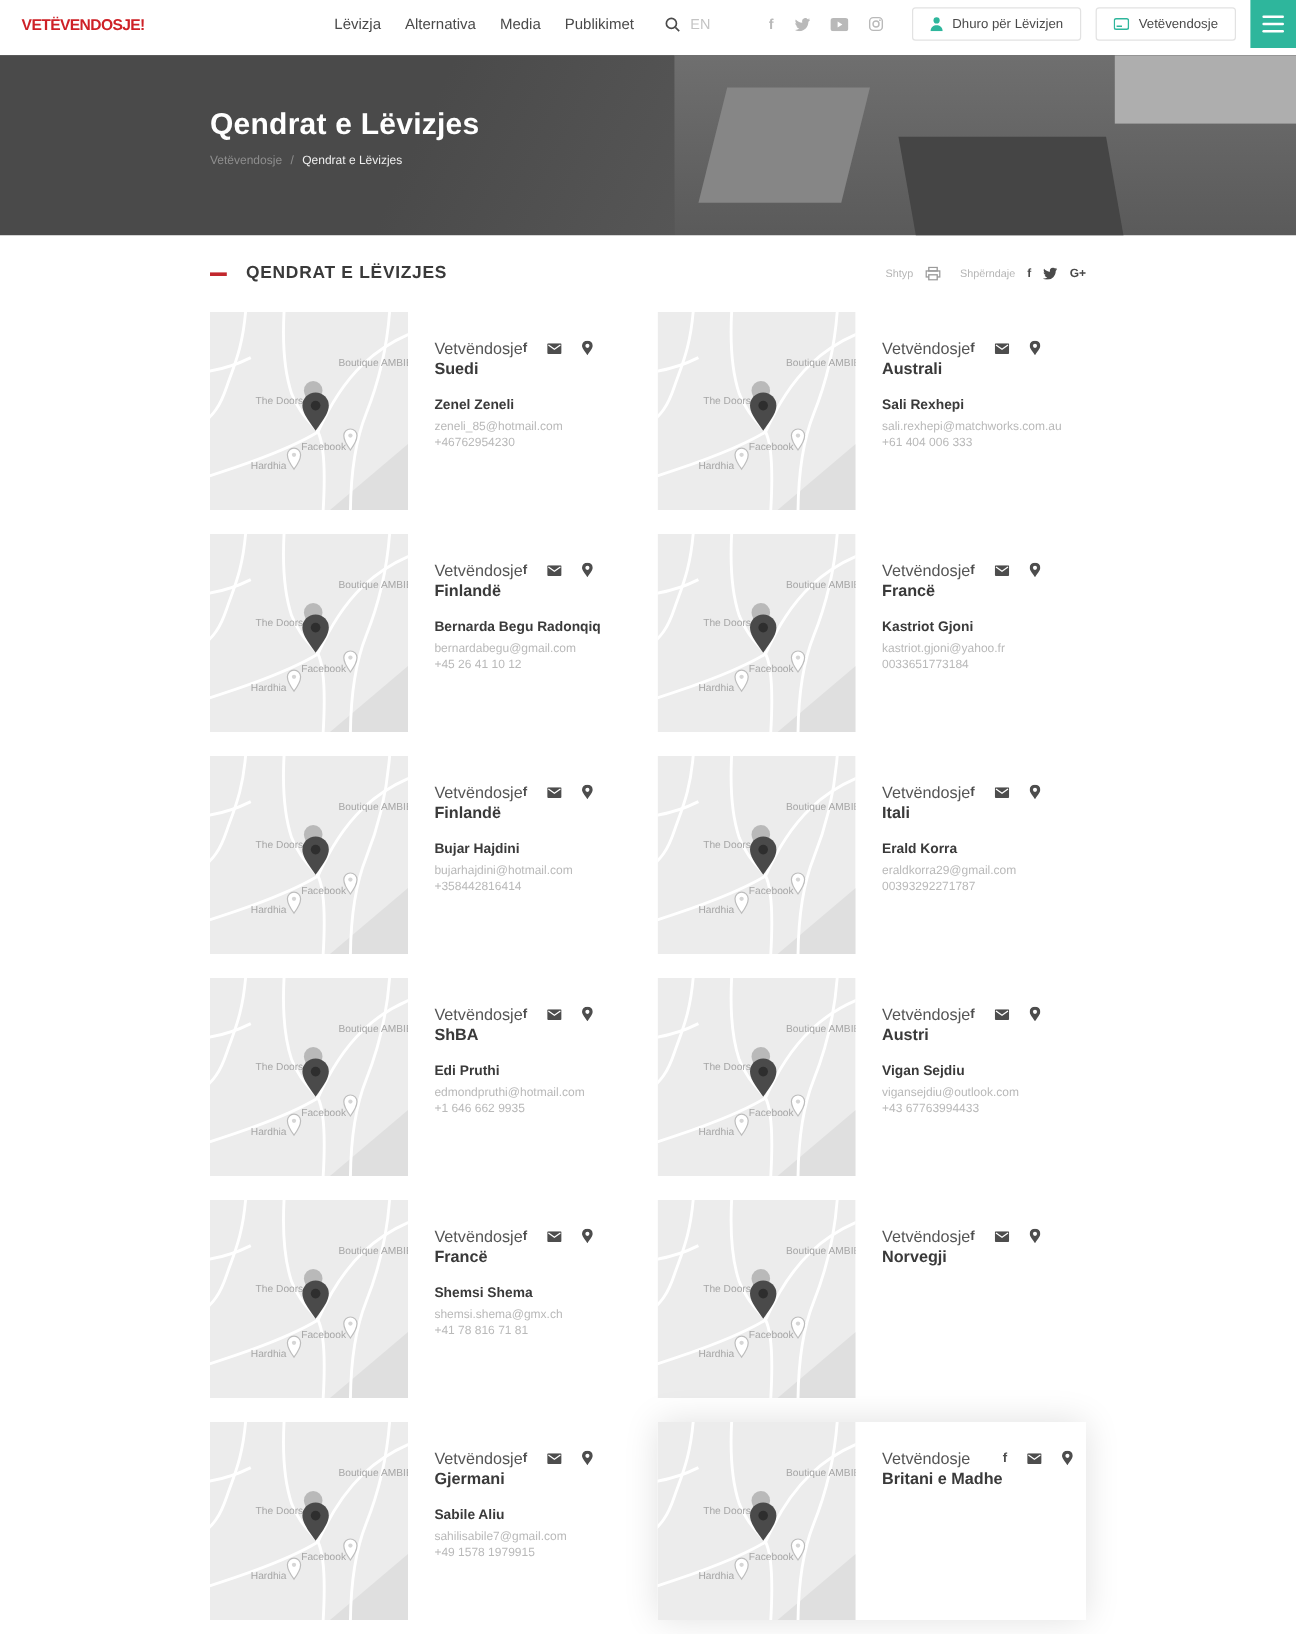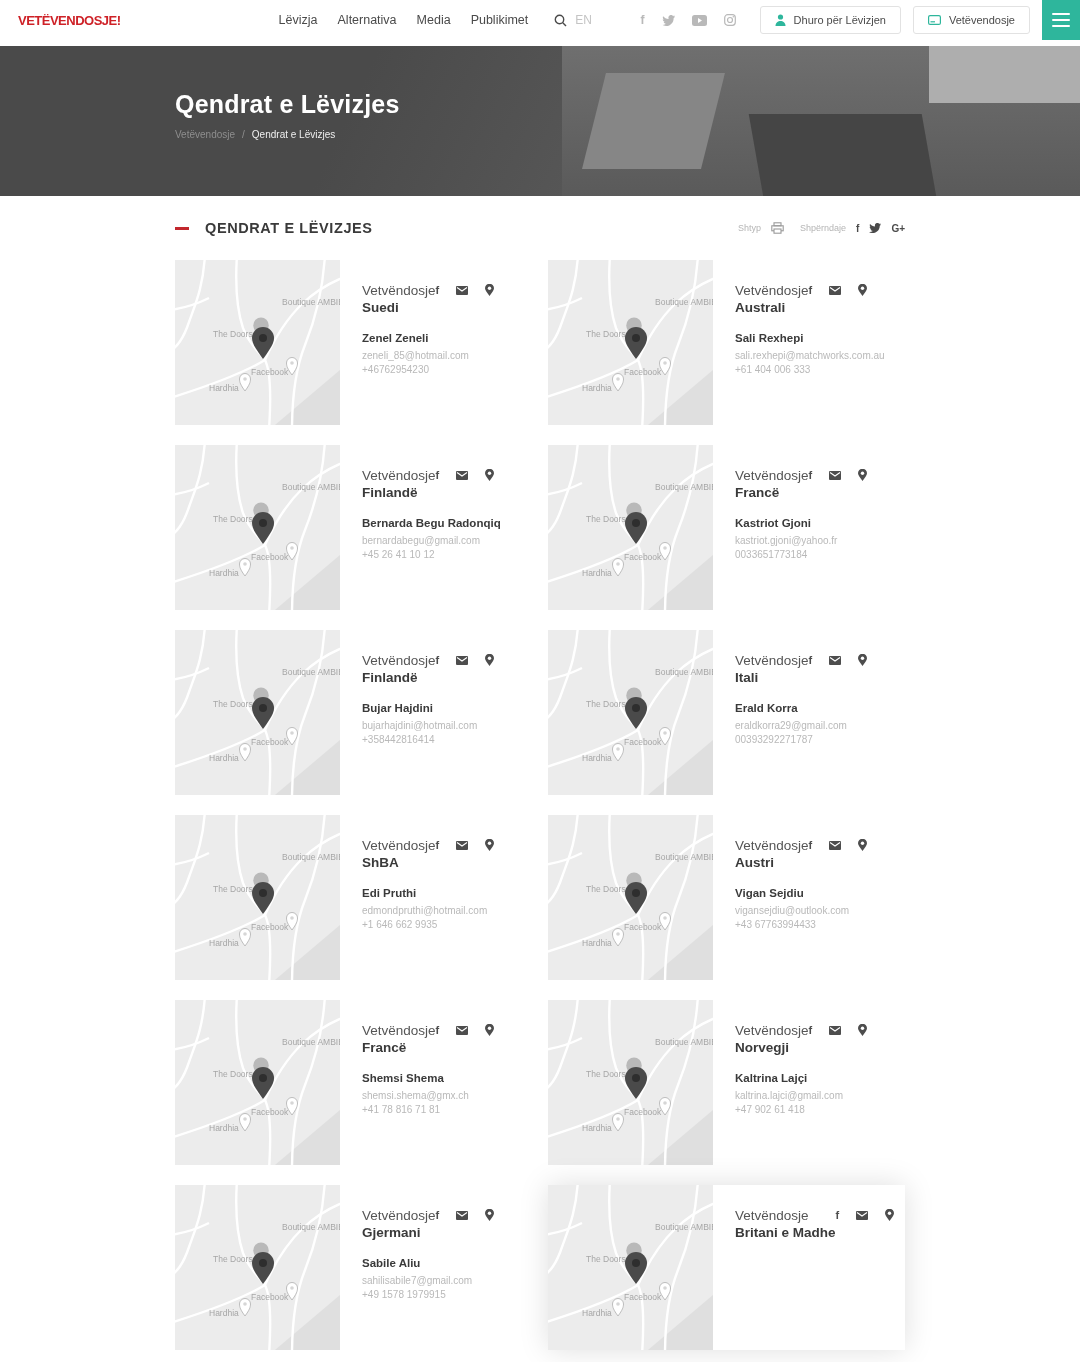--- a/index.html
+++ b/index.html
@@ -820,25 +820,20 @@
                 </svg>
           </span>
           <span class="ci">
             <svg width="9" height="12" viewBox="0 0 9 12">
                   <path d="M4.5 12 C1.5 7.8 0 5.8 0 4.2 a4.5 4.5 0 1 1 9 0 C9 5.8 7.5 7.8 4.5 12 Z" fill="#4d4d4d"></path>
                   <circle cx="4.5" cy="4.2" r="1.7" fill="#fff"></circle>
                 </svg>
           </span>
         </div>
       </div>
-      <div class="contact">
-        <div class="contact-name">Kaltrina Lajçi</div>
-        <div class="contact-email">kaltrina.lajci@gmail.com</div>
-        <div class="contact-phone">+47 902 61 418</div>
-      </div>
     </div>
   </div>
 
   <div class="card">
     <svg class="map-thumb" viewBox="0 0 165 165">
       <rect width="165" height="165" fill="#ececec"></rect>
       <polygon points="100,165 165,110 165,165" fill="#dfdfdf"></polygon>
       <g fill="none" stroke="#ffffff" stroke-width="2.4">
         <path d="M30,-5 C28,28 20,45 14,62 C8,80 2,86 -5,92"></path>
         <path d="M62,-5 C60,25 62,50 68,68 C74,84 84,92 90,100 C96,112 96,140 94,170"></path>

